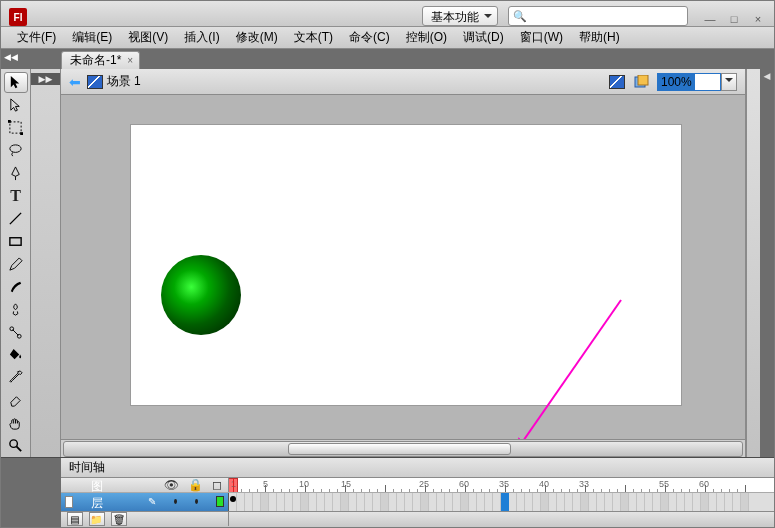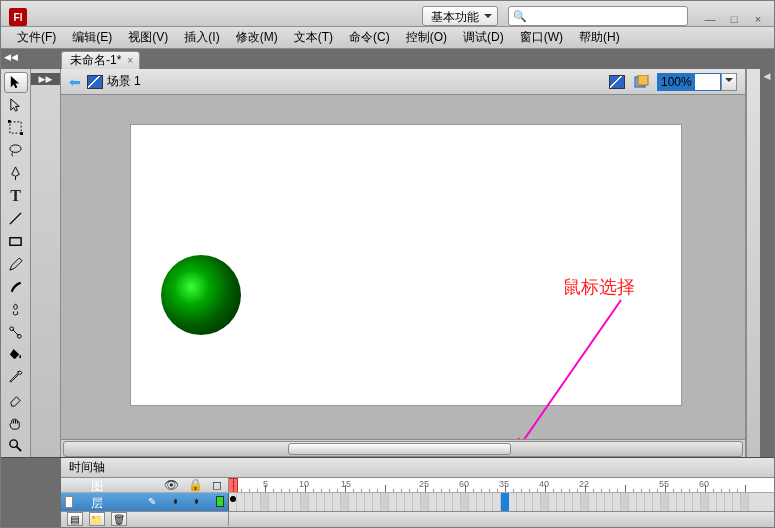--- a/index.html
+++ b/index.html
@@ -224,21 +224,20 @@
           </svg>
         </div>
       <div class="zoom-field"><span>100%</span></div>
       <div class="zoom-dd"></div>
     </div>
 
     <div class="canvas-viewport">
       <div class="canvas">
         <div class="green-ball"></div>
       </div>
-      <div class="annotation-text">鼠标选择</div>
       <svg class="annotation-arrow" width="700" height="360">
         <defs>
             <marker id="arr" markerWidth="10" markerHeight="10" refX="2" refY="3" orient="auto">
               <path d="M0 0L6 3L0 6z" fill="#ff00cc"></path>
             </marker>
           </defs>
         <line x1="560" y1="205" x2="460" y2="349" stroke="#ff00cc" stroke-width="2" marker-end="url(#arr)"></line>
       </svg>
     </div>
 
@@ -334,21 +333,21 @@
           <div class="tick major" style="left: 516px;"></div>
           <span class="ruler-num" style="left: 2px;">1</span>
           <span class="ruler-num" style="left: 34px;">5</span>
           <span class="ruler-num" style="left: 70px;">10</span>
           <span class="ruler-num" style="left: 112px;">15</span>
           <span class="ruler-num" style="left: 150px; margin-top: 16px;">20</span>
           <span class="ruler-num" style="left: 190px;">25</span>
           <span class="ruler-num" style="left: 230px;">60</span>
           <span class="ruler-num" style="left: 270px;">35</span>
           <span class="ruler-num" style="left: 310px;">40</span>
-          <span class="ruler-num" style="left: 350px;">22</span>
+          <span class="ruler-num" style="left: 350px;">33</span>
           <span class="ruler-num" style="left: 390px; margin-top: 32px;">50</span>
           <span class="ruler-num" style="left: 430px;">55</span>
           <span class="ruler-num" style="left: 470px;">60</span>
           <div class="playhead-line" style="left: 4px;"></div>
         </div>
     </div>
     <div class="tl-layer-row">
       <div class="layer-info">
         <span class="layer-page-icon"></span>
         <span>图层 1</span>

